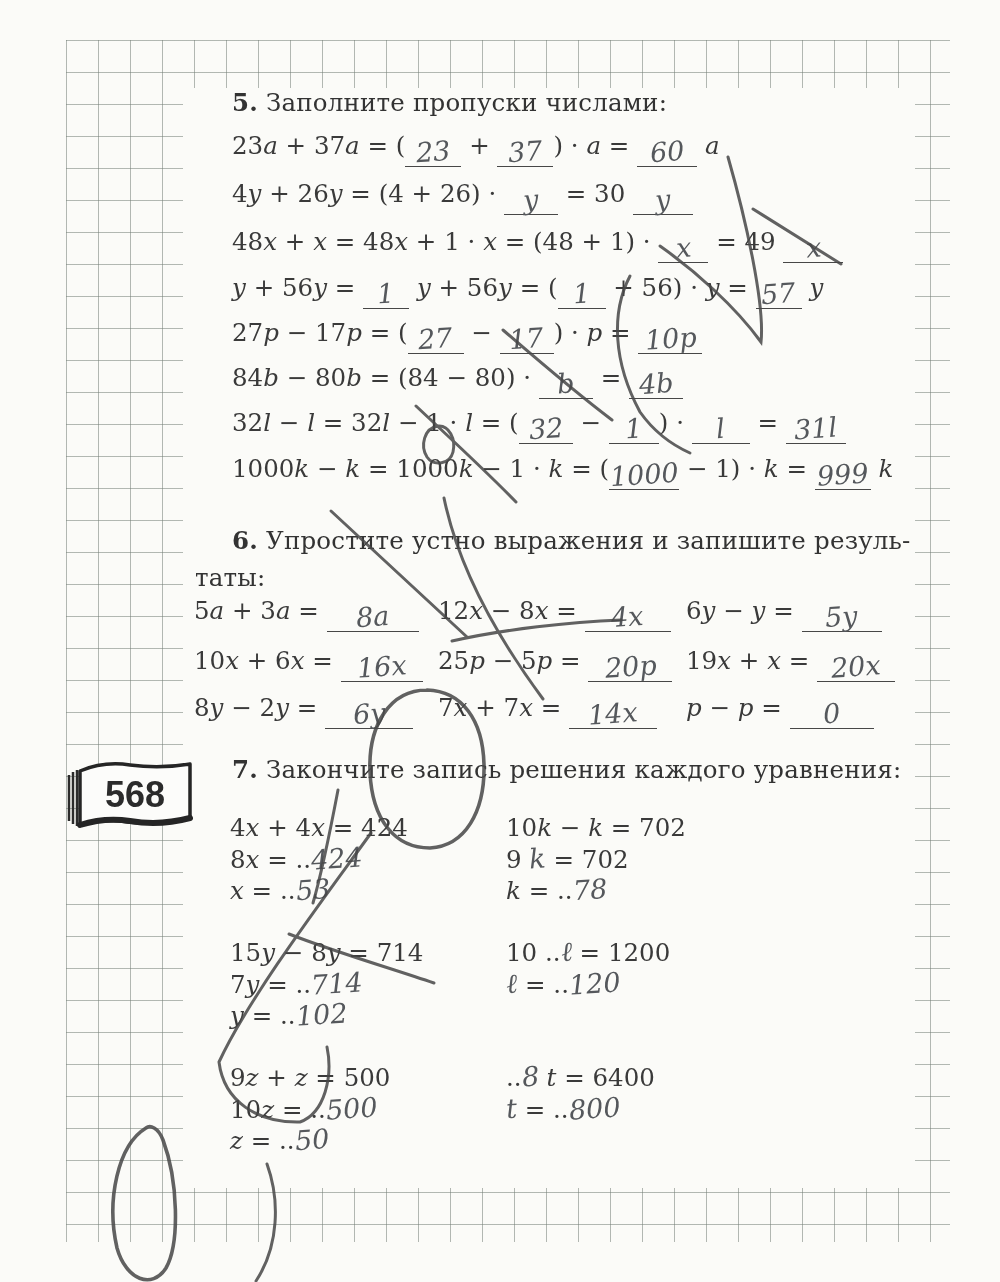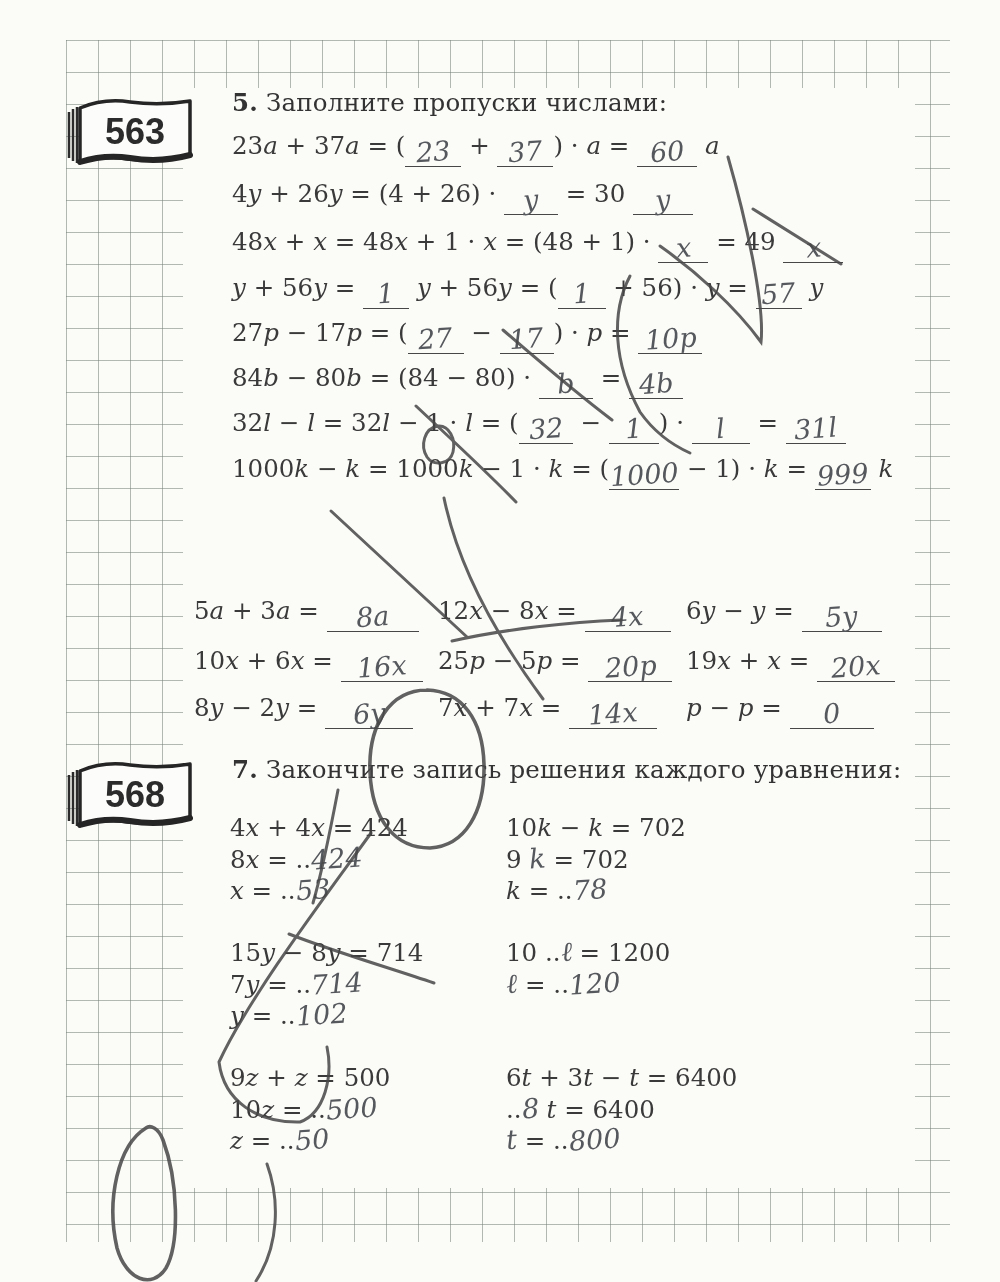--- a/index.html
+++ b/index.html
@@ -71,30 +71,20 @@
   .strokes{z-index:6;pointer-events:none;}
 </style>
 </head>
 <body>
 
 <div id="page">
 
   <div class="grid"></div>
   <div class="mask"></div>
 
-  <div class="badge" id="badge-563">
-    <svg width="140" height="84" viewBox="0 0 140 84">
-      <path d="M9,20 L9,66" stroke="#2b2b2b" stroke-width="2.5" fill="none"></path>
-      <path d="M13,17 L13,69" stroke="#2b2b2b" stroke-width="2.5" fill="none"></path>
-      <path d="M17,15 L17,71" stroke="#2b2b2b" stroke-width="2.5" fill="none"></path>
-      <path d="M20,16 Q44,6 70,10 Q100,14 130,9 L130,63 Q100,71 68,67 Q42,63 20,70 Z" fill="#fcfcfa" stroke="#252525" stroke-width="3.5" stroke-linejoin="round"></path>
-      <path d="M20,70 Q45,62 70,66 Q100,71 130,63" fill="none" stroke="#252525" stroke-width="6" stroke-linecap="round"></path>
-      <text class="num" x="75" y="52" text-anchor="middle">563</text>
-    </svg>
-  </div>
   <div class="badge" id="badge-568">
     <svg width="140" height="84" viewBox="0 0 140 84">
       <path d="M9,20 L9,66" stroke="#2b2b2b" stroke-width="2.5" fill="none"></path>
       <path d="M13,17 L13,69" stroke="#2b2b2b" stroke-width="2.5" fill="none"></path>
       <path d="M17,15 L17,71" stroke="#2b2b2b" stroke-width="2.5" fill="none"></path>
       <path d="M20,16 Q44,6 70,10 Q100,14 130,9 L130,63 Q100,71 68,67 Q42,63 20,70 Z" fill="#fcfcfa" stroke="#252525" stroke-width="3.5" stroke-linejoin="round"></path>
       <path d="M20,70 Q45,62 70,66 Q100,71 130,63" fill="none" stroke="#252525" stroke-width="6" stroke-linecap="round"></path>
       <text class="num" x="75" y="52" text-anchor="middle">568</text>
     </svg>
   </div>
@@ -106,20 +96,24 @@
       <div class="eq-line" style="top: 131px;"><span><span class="printed">23<i>a</i> + 37<i>a</i> = (</span><span class="blank" style="min-width: 56px;"><span class="hand">23</span></span><span class="printed"> + </span><span class="blank" style="min-width: 56px;"><span class="hand">37</span></span><span class="printed">) · <i>a</i> = </span><span class="blank" style="min-width: 60px;"><span class="hand">60</span></span><span class="printed"> <i>a</i></span></span></div>
       <div class="eq-line" style="top: 179px;"><span><span class="printed">4<i>y</i> + 26<i>y</i> = (4 + 26) · </span><span class="blank" style="min-width: 54px;"><span class="hand">y</span></span><span class="printed"> = 30 </span><span class="blank" style="min-width: 60px;"><span class="hand">y</span></span></span></div>
       <div class="eq-line" style="top: 227px;"><span><span class="printed">48<i>x</i> + <i>x</i> = 48<i>x</i> + 1 · <i>x</i> = (48 + 1) · </span><span class="blank" style="min-width: 50px;"><span class="hand">x</span></span><span class="printed"> = 49 </span><span class="blank" style="min-width: 60px;"><span class="hand">x</span></span></span></div>
       <div class="eq-line" style="top: 273px;"><span><span class="printed"><i>y</i> + 56<i>y</i> = </span><span class="blank" style="min-width: 46px;"><span class="hand">1</span></span><span class="printed"> <i>y</i> + 56<i>y</i> = (</span><span class="blank" style="min-width: 48px;"><span class="hand">1</span></span><span class="printed"> + 56) · <i>y</i> = </span><span class="blank" style="min-width: 46px;"><span class="hand">57</span></span><span class="printed"> <i>y</i></span></span></div>
       <div class="eq-line" style="top: 318px;"><span><span class="printed">27<i>p</i> − 17<i>p</i> = (</span><span class="blank" style="min-width: 56px;"><span class="hand">27</span></span><span class="printed"> − </span><span class="blank" style="min-width: 54px;"><span class="hand">17</span></span><span class="printed">) · <i>p</i> = </span><span class="blank" style="min-width: 64px;"><span class="hand">10p</span></span></span></div>
       <div class="eq-line" style="top: 363px;"><span><span class="printed">84<i>b</i> − 80<i>b</i> = (84 − 80) · </span><span class="blank" style="min-width: 54px;"><span class="hand">b</span></span><span class="printed"> = </span><span class="blank" style="min-width: 54px;"><span class="hand">4b</span></span></span></div>
       <div class="eq-line" style="top: 408px;"><span><span class="printed">32<i>l</i> − <i>l</i> = 32<i>l</i> − 1 · <i>l</i> = (</span><span class="blank" style="min-width: 54px;"><span class="hand">32</span></span><span class="printed"> − </span><span class="blank" style="min-width: 50px;"><span class="hand">1</span></span><span class="printed">) · </span><span class="blank" style="min-width: 58px;"><span class="hand">l</span></span><span class="printed"> = </span><span class="blank" style="min-width: 60px;"><span class="hand">31l</span></span></span></div>
       <div class="eq-line" style="top: 454px;"><span><span class="printed">1000<i>k</i> − <i>k</i> = 1000<i>k</i> − 1 · <i>k</i> = (</span><span class="blank" style="min-width: 70px;"><span class="hand">1000</span></span><span class="printed"> − 1) · <i>k</i> = </span><span class="blank" style="min-width: 56px;"><span class="hand">999</span></span><span class="printed"> <i>k</i></span></span></div>
     </div>
 
+  <div class="heading" id="ex6-heading">
+    <span class="l1"><b>6.</b><span> Упростите устно выражения и запишите резуль-</span></span>
+    <span class="l2">таты:</span>
+  </div>
   <div id="ex6-rows" class="layer">
       <div class="ex6-row" style="top: 596px;">
         <div class="cell c1"><span><span class="printed">5<i>a</i> + 3<i>a</i> = </span><span class="blank" style="min-width: 92px;"><span class="hand">8a</span></span></span></div>
         <div class="cell c2"><span><span class="printed">12<i>x</i> − 8<i>x</i> = </span><span class="blank" style="min-width: 86px;"><span class="hand">4x</span></span></span></div>
         <div class="cell c3"><span><span class="printed">6<i>y</i> − <i>y</i> = </span><span class="blank" style="min-width: 80px;"><span class="hand">5y</span></span></span></div>
       </div>
       <div class="ex6-row" style="top: 646px;">
         <div class="cell c1"><span><span class="printed">10<i>x</i> + 6<i>x</i> = </span><span class="blank" style="min-width: 82px;"><span class="hand">16x</span></span></span></div>
         <div class="cell c2"><span><span class="printed">25<i>p</i> − 5<i>p</i> = </span><span class="blank" style="min-width: 84px;"><span class="hand">20p</span></span></span></div>
         <div class="cell c3"><span><span class="printed">19<i>x</i> + <i>x</i> = </span><span class="blank" style="min-width: 78px;"><span class="hand">20x</span></span></span></div>
@@ -158,21 +152,20 @@
           <div><span><span class="hand">ℓ</span><span class="printed"> = ..</span><span class="hand">120</span></span></div>
         </div>
       </div>
       <div class="ex7-block" style="top: 1062px;">
         <div class="ex7-col c1">
           <div><span><span class="printed">9<i>z</i> + <i>z</i> = 500</span></span></div>
           <div><span><span class="printed">10<i>z</i> = ..</span><span class="hand">500</span></span></div>
           <div><span><span class="printed"><i>z</i> = ..</span><span class="hand">50</span></span></div>
         </div>
         <div class="ex7-col c2">
-          <div><span><span class="printed">6<i>t</i> + 3<i>t</i> − <i>t</i> = 6400</span></span></div>
           <div><span><span class="printed">..</span><span class="hand">8</span><span class="printed"> <i>t</i> = 6400</span></span></div>
           <div><span><span class="hand">t</span><span class="printed"> = ..</span><span class="hand">800</span></span></div>
         </div>
       </div>
     </div>
 
   <svg class="layer strokes" viewBox="0 0 1000 1282">
     <g fill="none" stroke="#474747" stroke-width="3" stroke-linecap="round" opacity="0.85">
       <path d="M728,157 C746,220 765,305 761,342 C735,306 694,270 660,246"></path>
       <path d="M753,209 L841,264"></path>

